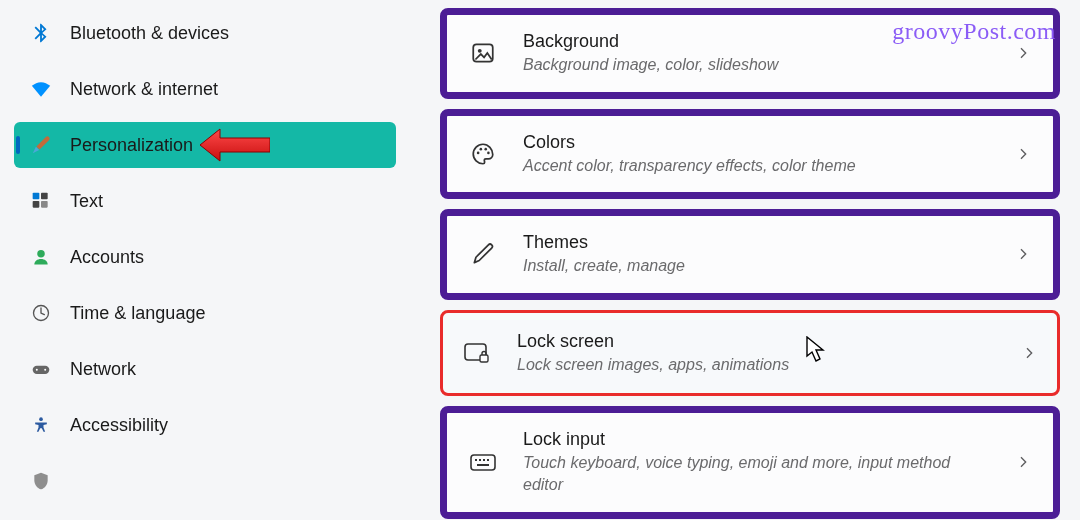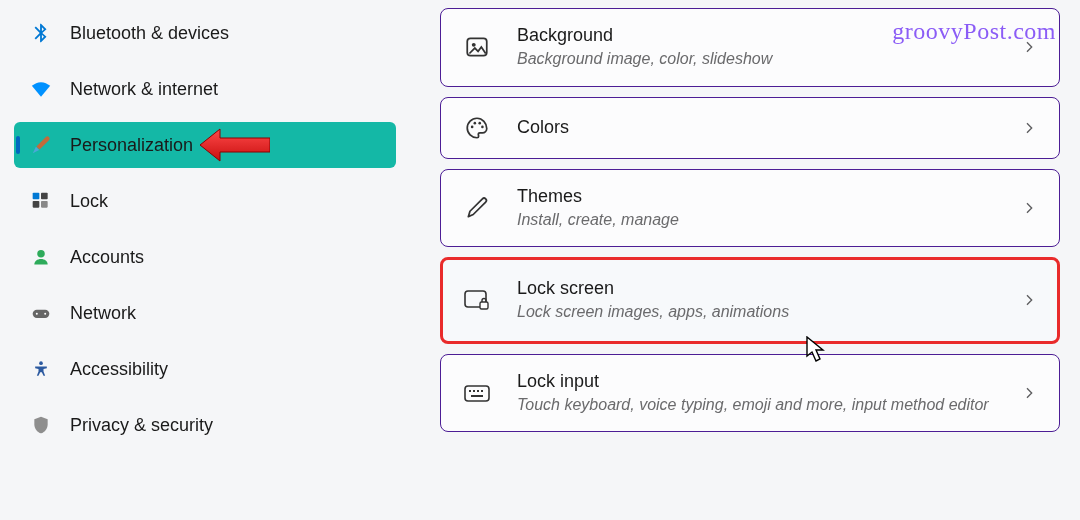--- a/index.html
+++ b/index.html
@@ -55,21 +55,21 @@
     }
     .main {
       flex: 1;
       padding: 8px 20px 12px 30px;
       display: flex;
       flex-direction: column;
       gap: 10px;
     }
     .card {
       background: #fcfcfd;
-      border: 1px solid #4c1d95;
+      border: 7px solid #4c1d95;
       border-radius: 8px;
       padding: 16px 22px;
       display: flex;
       align-items: center;
       gap: 26px;
       cursor: pointer;
       position: relative;
     }
     .card.highlight {
       border: 3px solid #e92b2b;
@@ -164,33 +164,42 @@
 
   <div class="sidebar-item">
     <span class="sb-icon">
       <svg viewBox="0 0 24 24" width="20" height="20">
           <rect x="2" y="2" width="8" height="8" rx="1" fill="#0078d4"></rect>
           <rect x="12" y="2" width="8" height="8" rx="1" fill="#444"></rect>
           <rect x="2" y="12" width="8" height="8" rx="1" fill="#444"></rect>
           <rect x="12" y="12" width="8" height="8" rx="1" fill="#888"></rect>
         </svg>
     </span>
-    <span>Lock</span>
+    <span>Text</span>
   </div>
 
   <div class="sidebar-item">
     <span class="sb-icon">
       <svg viewBox="0 0 24 24" width="20" height="20">
           <circle cx="12" cy="8" r="4.5" fill="#2eab5b"></circle>
           <path fill="#2eab5b" d="M4 21c0-4 3.6-6.5 8-6.5s8 2.5 8 6.5H4z"></path>
         </svg>
     </span>
     <span>Accounts</span>
   </div>
 
+  <div class="sidebar-item">
+    <span class="sb-icon">
+      <svg viewBox="0 0 24 24" width="20" height="20">
+          <circle cx="12" cy="12" r="9" fill="none" stroke="#555" stroke-width="1.6"></circle>
+          <path d="M12 6v6l4 2" stroke="#555" stroke-width="1.6" fill="none" stroke-linecap="round"></path>
+        </svg>
+    </span>
+    <span>Time &amp; language</span>
+  </div>
 
   <div class="sidebar-item">
     <span class="sb-icon">
       <svg viewBox="0 0 24 24" width="22" height="20">
           <rect x="2" y="8" width="20" height="10" rx="5" fill="#666"></rect>
           <circle cx="7" cy="13" r="1.2" fill="#fff"></circle>
           <circle cx="17" cy="13" r="1.2" fill="#fff"></circle>
         </svg>
     </span>
     <span>Network</span>
@@ -205,21 +214,20 @@
     </span>
     <span>Accessibility</span>
   </div>
 
   <div class="sidebar-item">
     <span class="sb-icon">
       <svg viewBox="0 0 24 24" width="20" height="22">
           <path fill="#8e8e8e" d="M12 2 4 5v6c0 5 3.4 9.7 8 11 4.6-1.3 8-6 8-11V5l-8-3z"></path>
         </svg>
     </span>
-    <span>Privacy &amp; security</span>
   </div>
 </div>
 
 <div class="main">
 
   <div class="card">
     <span class="card-icon">
       <svg viewBox="0 0 24 24" width="26" height="26">
           <rect x="3" y="4" width="18" height="16" rx="3" fill="none" stroke="#333" stroke-width="1.6"></rect>
           <circle cx="9" cy="10" r="1.8" fill="#333"></circle>
@@ -242,20 +250,21 @@
       <svg viewBox="0 0 24 24" width="26" height="26">
           <path d="M12 3a9 9 0 1 0 0 18c1 0 1.5-.8 1.5-1.5 0-.6-.3-1-.3-1.5 0-.8.7-1.5 1.5-1.5H17a4 4 0 0 0 4-4c0-5-4-9.5-9-9.5z" fill="none" stroke="#333" stroke-width="1.6"></path>
           <circle cx="7.5" cy="11" r="1.2" fill="#333"></circle>
           <circle cx="10" cy="7.5" r="1.2" fill="#333"></circle>
           <circle cx="14.5" cy="7.5" r="1.2" fill="#333"></circle>
           <circle cx="17" cy="11" r="1.2" fill="#333"></circle>
         </svg>
     </span>
     <div class="card-text">
       <div class="card-title">Colors</div>
+      <div class="card-desc">Accent color, transparency effects, color theme</div>
     </div>
     <span class="chevron">
       <svg viewBox="0 0 24 24" width="16" height="16">
           <path d="M9 5l7 7-7 7" fill="none" stroke="currentColor" stroke-width="2"></path>
         </svg>
     </span>
   </div>
 
   <div class="card">
     <span class="card-icon">

